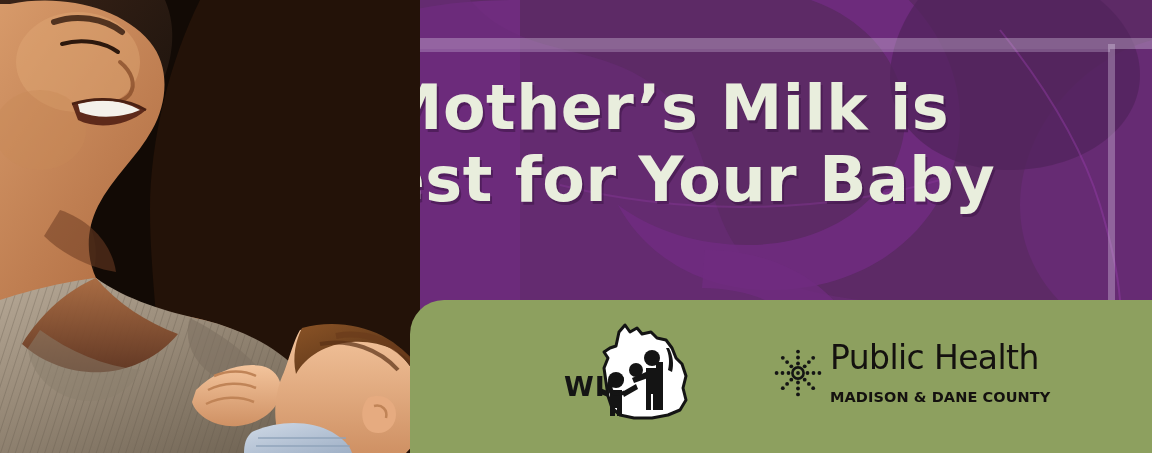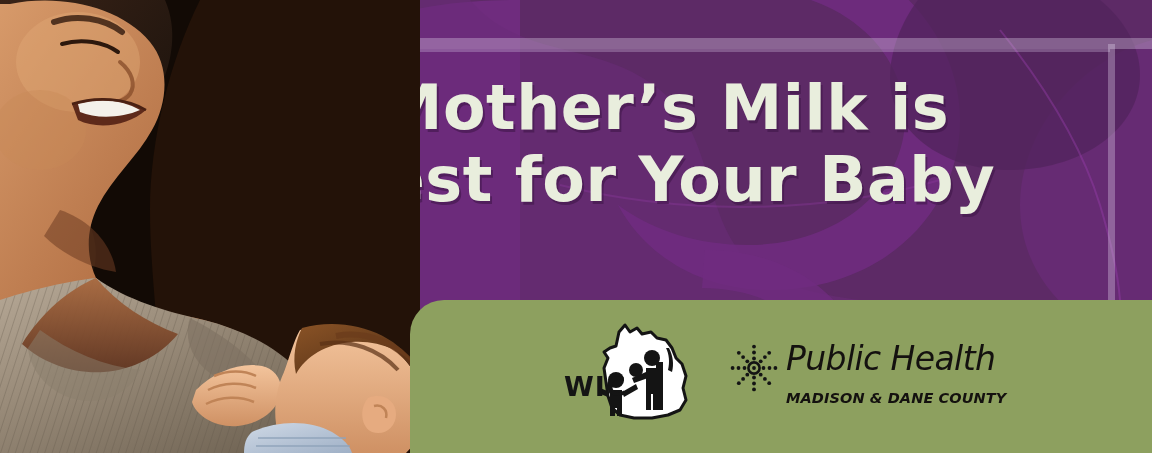--- a/index.html
+++ b/index.html
@@ -109,27 +109,27 @@
     top: 318px;
     width: 150px;
     height: 104px;
     z-index: 11;
   }
   .wic-logo svg { display: block; }
 
   
   .ph-logo {
     position: absolute;
-    left: 728px;
+    left: 772px;
     top: 342px;
     width: 232px;
     height: 62px;
     z-index: 11;
     display: flex;
-    font-style: italic;
+    align-items: center;
   }
   .ph-mark { width: 52px; height: 52px; flex: 0 0 52px; }
   .ph-mark svg { display: block; }
   .ph-words {
     margin-left: 6px;
     display: flex;
     flex-direction: column;
     align-items: flex-start;
     line-height: 1;
   }

